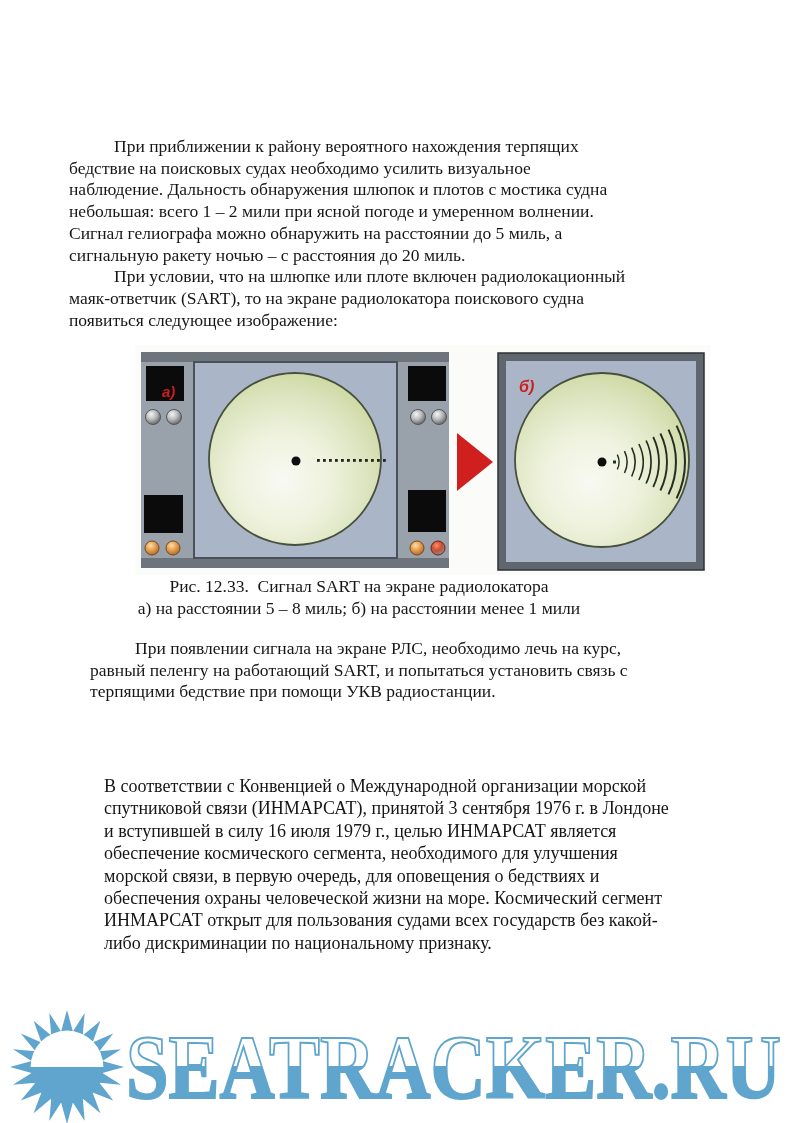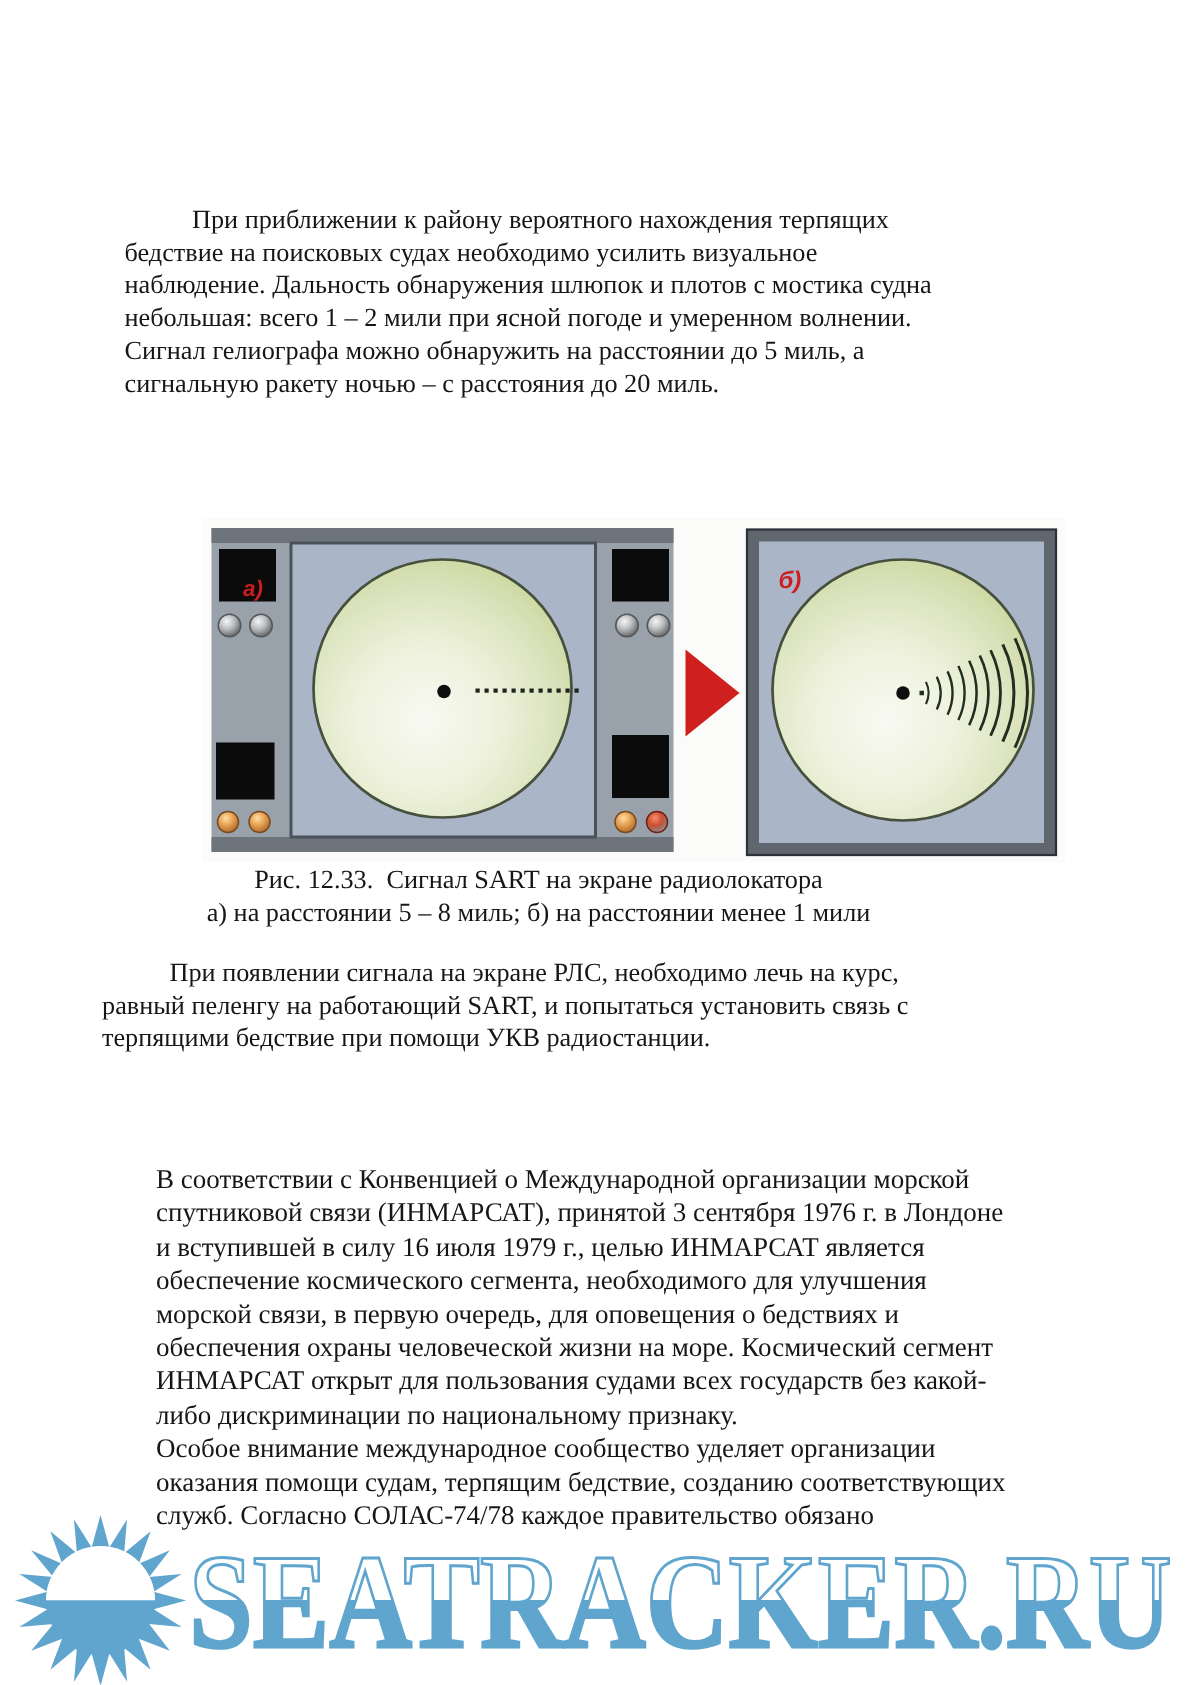--- a/index.html
+++ b/index.html
@@ -13,27 +13,30 @@
   .top-size { font-size:17.5px; line-height:21.7px; }
   .bot-size { font-size:18px;   line-height:22.4px;margin-left:22px; }
   p { margin:0; }
   .ind { text-indent:45px; }
   .caption { text-align:center; white-space:pre; font-size:17.5px; line-height:21.8px; }
   svg text.panel-label { font-family:"Liberation Sans", sans-serif; font-weight:bold; font-style:italic; }
 </style>
 </head>
 <body>
 
-<div class="abs top-size" style="left:83px; top:136px; width:680px;">
+<div class="abs top-size" style="left:69px; top:136px; width:680px;">
   <p class="txt ind">При приближении к району вероятного нахождения терпящих
 бедствие на поисковых судах необходимо усилить визуальное
 наблюдение. Дальность обнаружения шлюпок и плотов с мостика судна
 небольшая: всего 1 – 2 мили при ясной погоде и умеренном волнении.
 Сигнал гелиографа можно обнаружить на расстоянии до 5 миль, а
 сигнальную ракету ночью – с расстояния до 20 миль.</p>
+  <p class="txt ind">При условии, что на шлюпке или плоте включен радиолокационный
+маяк-ответчик (SART), то на экране радиолокатора поискового судна
+появиться следующее изображение:</p>
 </div>
 
 <svg class="abs" style="left:135px; top:345px;" width="575" height="230" viewBox="0 0 575 230">
   <defs>
     <radialGradient id="g-screen" cx="43%" cy="62%" r="72%">
       <stop offset="0%" stop-color="#f8f9f2"></stop>
       <stop offset="38%" stop-color="#eef2dd"></stop>
       <stop offset="70%" stop-color="#dbe3bd"></stop>
       <stop offset="100%" stop-color="#c6d394"></stop>
     </radialGradient>
@@ -118,38 +121,35 @@
       <path d="M 525.4 88.5 A 65 65 0 0 1 525.4 145.5" stroke-width="1.9"></path>
       <path d="M 533.5 84.6 A 74 74 0 0 1 533.5 149.4" stroke-width="2"></path>
       <path d="M 541.6 80.6 A 83 83 0 0 1 541.6 153.4" stroke-width="2"></path>
     </g>
   </g>
 </svg>
 
 <div class="abs caption" style="left:83px; top:576px; width:552px;">Рис. 12.33.  Сигнал SART на экране радиолокатора
 а) на расстоянии 5 – 8 миль; б) на расстоянии менее 1 мили</div>
 
-<div class="abs top-size" style="left:68px; top:638px; width:680px;">
+<div class="abs top-size" style="left:90px; top:638px; width:680px;">
   <p class="txt ind">При появлении сигнала на экране РЛС, необходимо лечь на курс,
 равный пеленгу на работающий SART, и попытаться установить связь с
 терпящими бедствие при помощи УКВ радиостанции.</p>
 </div>
 
 <div class="abs bot-size" style="left:82px; top:775px; width:690px;">
   <p class="txt">В соответствии с Конвенцией о Международной организации морской
 спутниковой связи (ИНМАРСАТ), принятой 3 сентября 1976 г. в Лондоне
 и вступившей в силу 16 июля 1979 г., целью ИНМАРСАТ является
 обеспечение космического сегмента, необходимого для улучшения
 морской связи, в первую очередь, для оповещения о бедствиях и
 обеспечения охраны человеческой жизни на море. Космический сегмент
 ИНМАРСАТ открыт для пользования судами всех государств без какой-
 либо дискриминации по национальному признаку.</p>
-  <p class="txt">Особое внимание международное сообщество уделяет организации
-оказания помощи судам, терпящим бедствие, созданию соответствующих
-служб. Согласно СОЛАС-74/78 каждое правительство обязано</p>
 </div>
 
 <svg class="abs" style="left:8px; top:1008px;" width="118" height="118" viewBox="0 0 120 120">
   <polygon fill="#5fa5cd" points="118,60 96,66 115,78 93,76 107,94 86,86 94,107 76,92 78,115 66,96 60,118 54,96 42,115 44,92 26,107 34,86 13,94 28,76 5,78 24,66 2,60 24,54 5,42 28,44 13,26 34,35 26,13 44,28 42,5 54,24 60,2 66,24 78,5 76,28 94,13 86,35 107,26 93,44 115,42 96,54"></polygon>
   <path d="M 23 60 A 37 37 0 0 1 97 60 Z" fill="#ffffff"></path>
   <path d="M 23 60 A 37 37 0 0 0 97 60 Z" fill="#5fa5cd"></path>
 </svg>
 
 <svg class="abs" style="left:118px; top:1022px;" width="672" height="92" viewBox="0 0 672 92">
   <defs>

